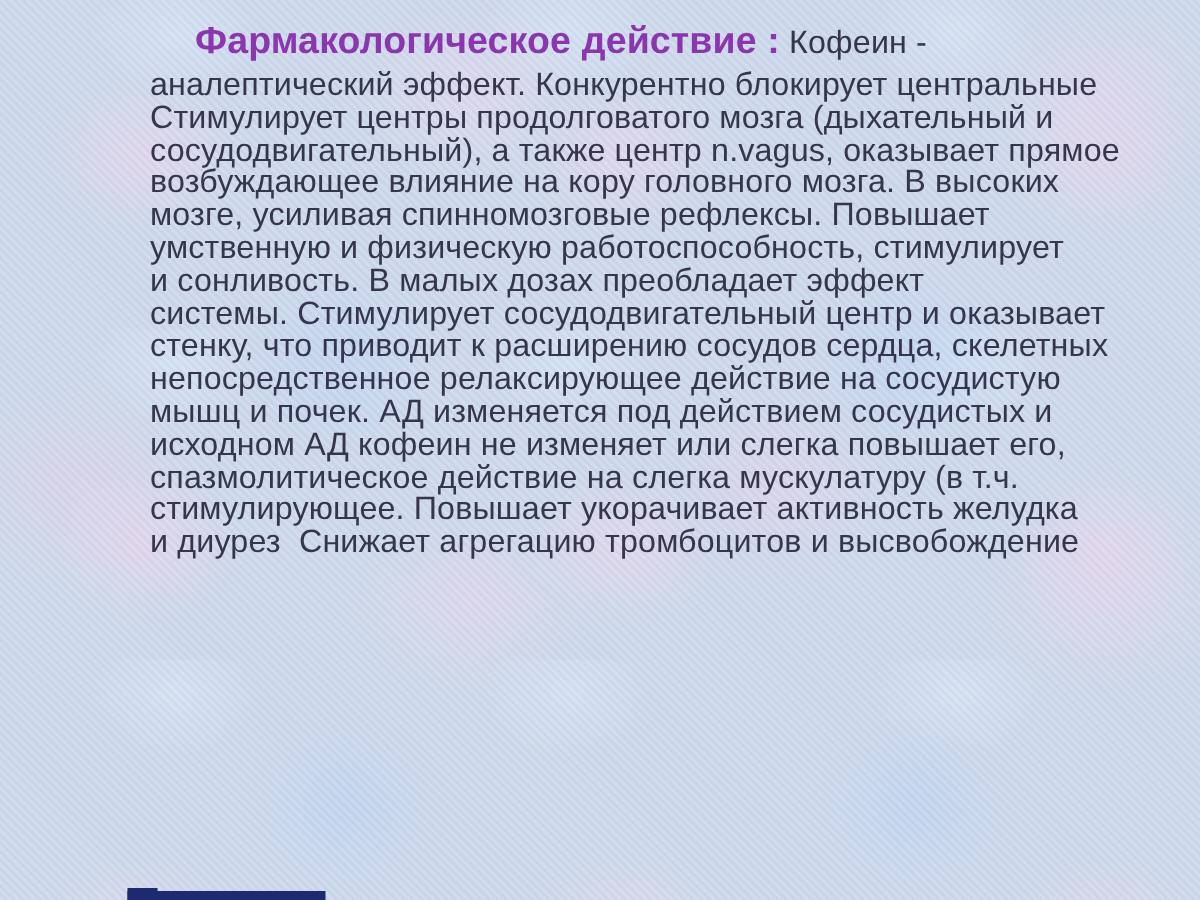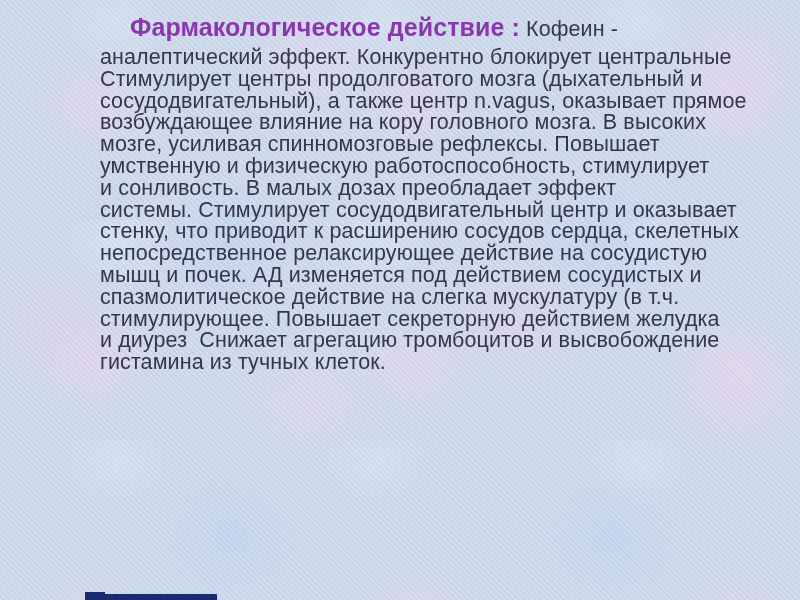--- a/index.html
+++ b/index.html
@@ -88,22 +88,22 @@
     <div class="line">Стимулирует центры продолговатого мозга (дыхательный и</div>
     <div class="line">сосудодвигательный), а также центр n.vagus, оказывает прямое</div>
     <div class="line">возбуждающее влияние на кору головного мозга. В высоких</div>
     <div class="line">мозге, усиливая спинномозговые рефлексы. Повышает</div>
     <div class="line">умственную и физическую работоспособность, стимулирует</div>
     <div class="line">и сонливость. В малых дозах преобладает эффект</div>
     <div class="line">системы. Стимулирует сосудодвигательный центр и оказывает</div>
     <div class="line">стенку, что приводит к расширению сосудов сердца, скелетных</div>
     <div class="line">непосредственное релаксирующее действие на сосудистую</div>
     <div class="line">мышц и почек. АД изменяется под действием сосудистых и</div>
+    <div class="line">исходном АД кофеин не изменяет или слегка повышает его,</div>
     <div class="line">спазмолитическое действие на слегка мускулатуру (в т.ч.</div>
-    <div class="line">стимулирующее. Повышает секреторную действием желудка</div>
+    <div class="line">стимулирующее. Повышает укорачивает активность желудка</div>
     <div class="line">и диурез  Снижает агрегацию тромбоцитов и высвобождение</div>
-    <div class="line">гистамина из тучных клеток.</div>
   </div>
 
   <div class="bottom-bar-knob"></div>
   <div class="bottom-bar"></div>
 
 </div>
 
 </body></html>

